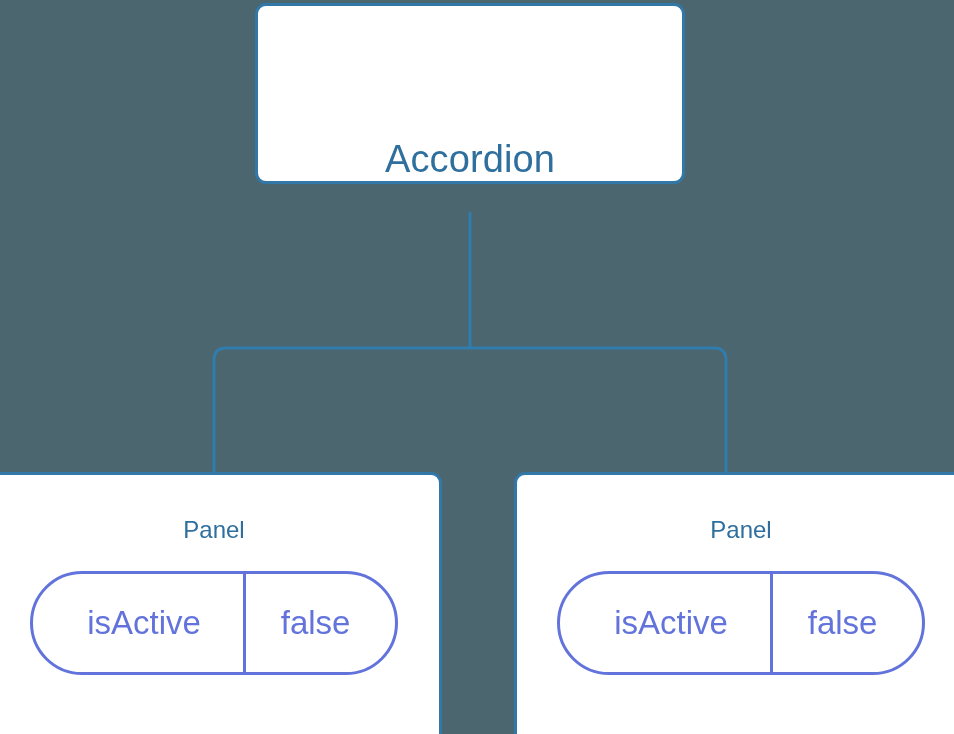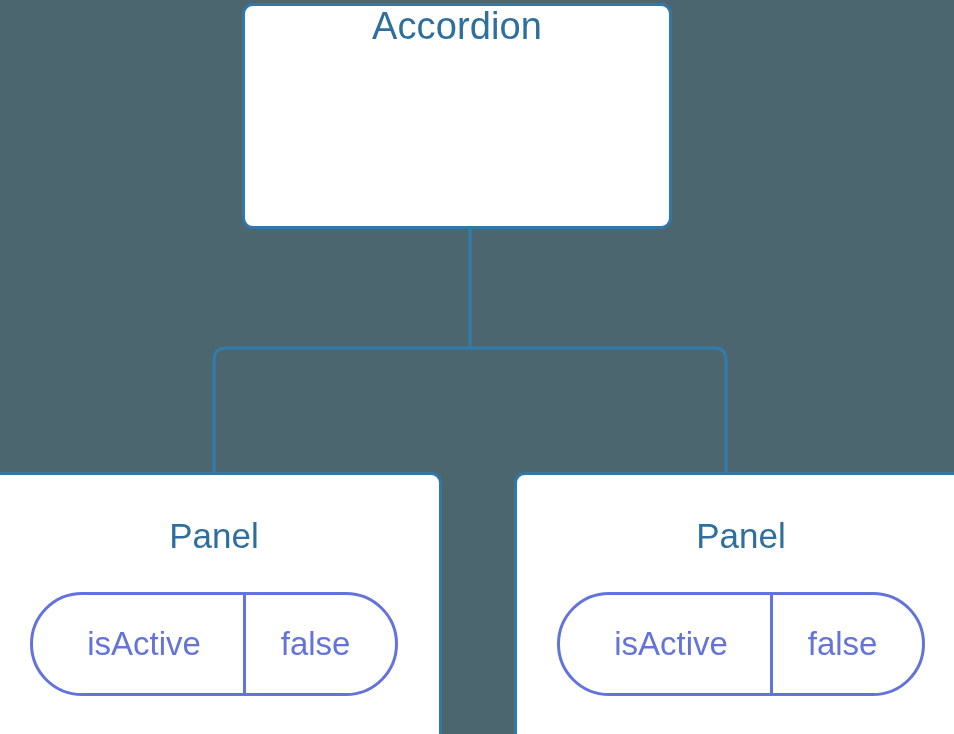--- a/index.html
+++ b/index.html
@@ -38,25 +38,25 @@
     border: 3px solid #3178a8;
     border-radius: 11px;
     box-sizing: border-box;
     display: flex;
     flex-direction: column;
     align-items: center;
   }
 
   
   #node-accordion {
-    left: 242px;
+    left: 255px;
     top: 3px;
     width: 430px;
-    height: 226px;
-    justify-content: flex-start;
+    height: 181px;
+    justify-content: flex-end;
   }
   #node-accordion .node-title {
     font-size: 38px;
     line-height: 1.1;
     color: #2e6f9e;
     letter-spacing: 0.1px;
     white-space: nowrap;
   }
 
   
@@ -67,29 +67,29 @@
   }
   #node-panel-0 {
     left: -14px;                
     width: 456px;
   }
   #node-panel-1 {
     left: 514px;
     width: 454px;               
   }
   .node-panel .node-title {
-    font-size: 35px;
+    font-size: 24px;
     line-height: 1.1;
     color: #2e6f9e;
     white-space: nowrap;
   }
 
   
   .state-pill {
-    margin-top: 36px;
+    margin-top: 28px;
     height: 104px;
     border: 3px solid #6373dc;
     border-radius: 52px;
     box-sizing: border-box;
     display: flex;
     align-items: stretch;
     background: transparent;
   }
   .pill-key,
   .pill-value {

